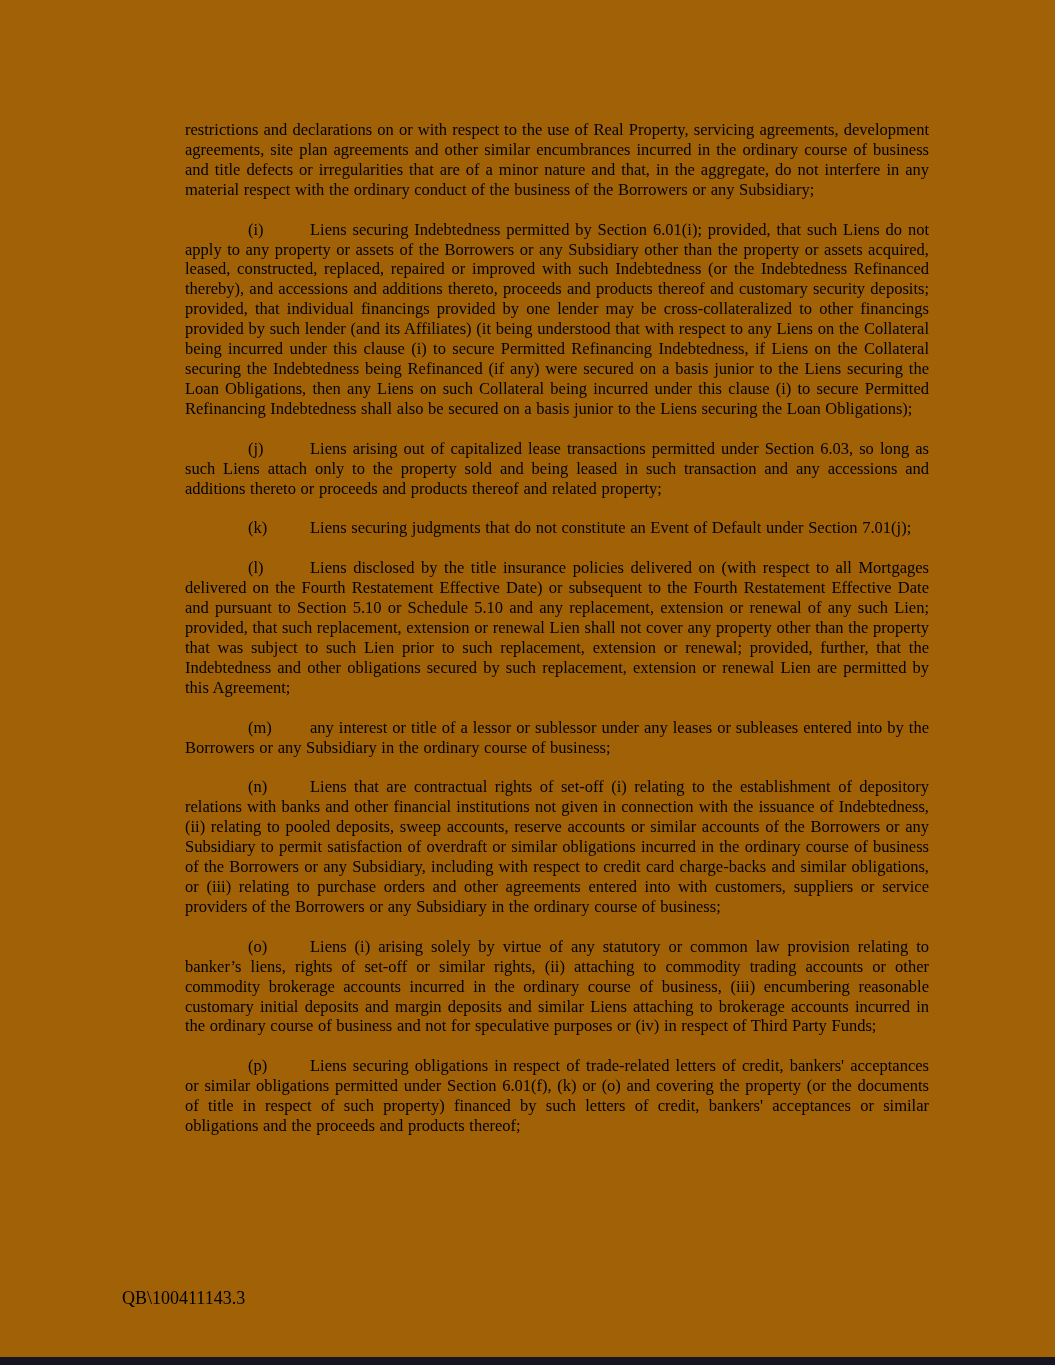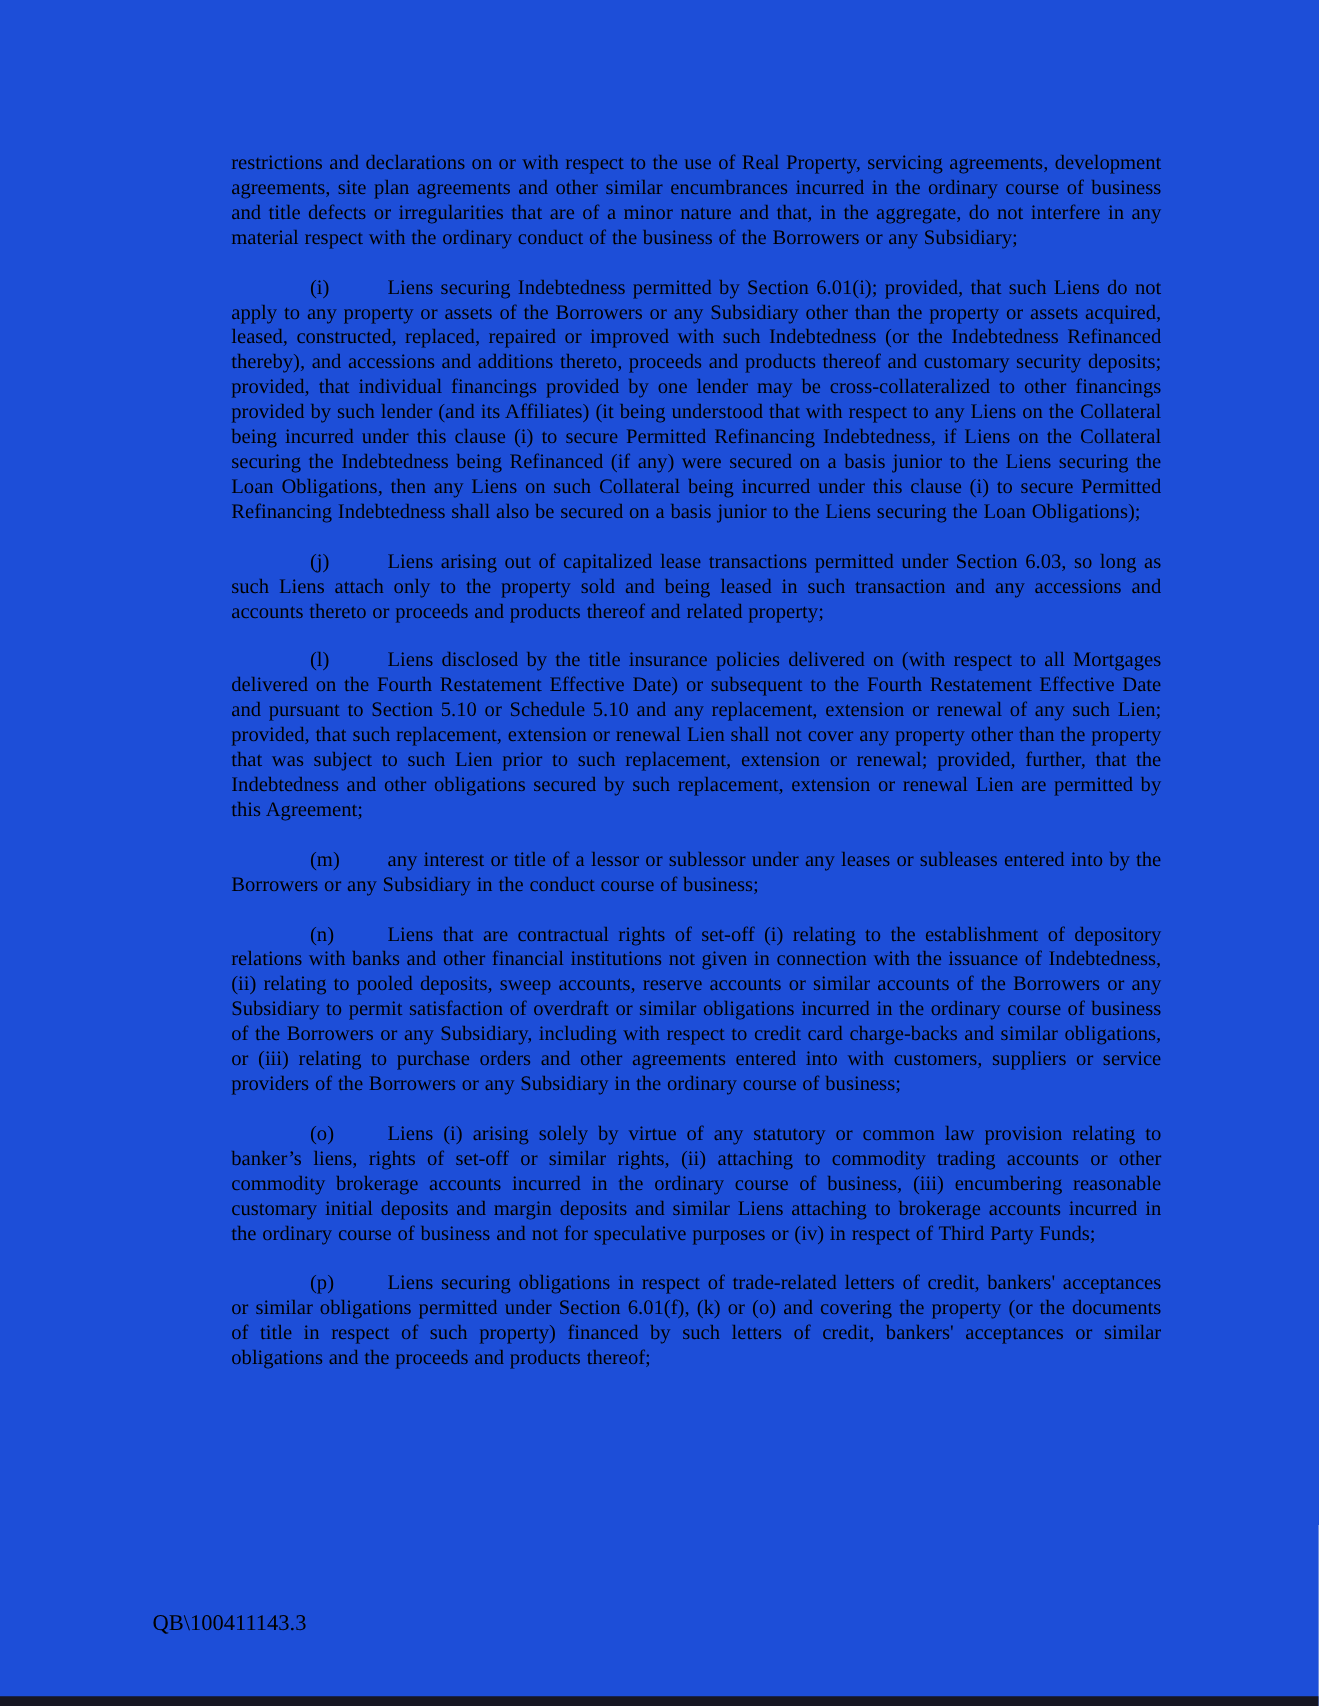--- a/index.html
+++ b/index.html
@@ -1,21 +1,21 @@
 <!DOCTYPE html>
 <html><head>
 <meta charset="utf-8">
 <style>
   html, body { margin: 0; padding: 0; background: #e8e8e8; }
   .page {
     position: relative;
     width: 1055px;
     height: 1365px;
     margin: 0 auto;
-    background: #1d4ed8;
+    background: #a16207;
     font-family: "Liberation Serif", serif;
     color: #000000;
     overflow: hidden;
   }
   .content {
     position: absolute;
     left: 185px;
     top: 120px;
     width: 744px;
   }
@@ -59,26 +59,27 @@
 </head>
 <body>
 
 <div class="page">
   <div class="content">
 
     <p class="para"><span>restrictions and declarations on or with respect to the use of Real Property, servicing agreements, development agreements, site plan agreements and other similar encumbrances incurred in the ordinary course of business and title defects or irregularities that are of a minor nature and that, in the aggregate, do not interfere in any material respect with the ordinary conduct of the business of the Borrowers or any Subsidiary;</span></p>
 
     <p class="para labeled"><span class="plabel">(i)</span><span><span>Liens securing Indebtedness permitted by Section 6.01(i); </span><span class="u">provided</span><span>, that such Liens do not apply to any property or assets of the Borrowers or any Subsidiary other than the property or assets acquired, leased, constructed, replaced, repaired or improved with such Indebtedness (or the Indebtedness Refinanced thereby), and accessions and additions thereto, proceeds and products thereof and customary security deposits; </span><span class="u">provided</span><span>, that individual financings provided by one lender may be cross-collateralized to other financings provided by such lender (and its Affiliates) (it being understood that with respect to any Liens on the Collateral being incurred under this clause (i) to secure Permitted Refinancing Indebtedness, if Liens on the Collateral securing the Indebtedness being Refinanced (if any) were secured on a basis junior to the Liens securing the Loan Obligations, then any Liens on such Collateral being incurred under this clause (i) to secure Permitted Refinancing Indebtedness shall also be secured on a basis junior to the Liens securing the Loan Obligations);</span></span></p>
 
-    <p class="para labeled"><span class="plabel">(j)</span><span><span>Liens arising out of capitalized lease transactions permitted under Section 6.03, so long as such Liens attach only to the property sold and being leased in such transaction and any accessions and accounts thereto or proceeds and products thereof and related property;</span></span></p>
+    <p class="para labeled"><span class="plabel">(j)</span><span><span>Liens arising out of capitalized lease transactions permitted under Section 6.03, so long as such Liens attach only to the property sold and being leased in such transaction and any accessions and additions thereto or proceeds and products thereof and related property;</span></span></p>
 
+    <p class="para labeled"><span class="plabel">(k)</span><span><span>Liens securing judgments that do not constitute an Event of Default under Section 7.01(j);</span></span></p>
 
     <p class="para labeled"><span class="plabel">(l)</span><span><span>Liens disclosed by the title insurance policies delivered on (with respect to all Mortgages delivered on the Fourth Restatement Effective Date) or subsequent to the Fourth Restatement Effective Date and pursuant to Section 5.10 or </span><span class="u">Schedule 5.10</span><span> and any replacement, extension or renewal of any such Lien; </span><span class="u">provided</span><span>, that such replacement, extension or renewal Lien shall not cover any property other than the property that was subject to such Lien prior to such replacement, extension or renewal; </span><span class="u">provided</span><span>, </span><span class="u">further</span><span>, that the Indebtedness and other obligations secured by such replacement, extension or renewal Lien are permitted by this Agreement;</span></span></p>
 
-    <p class="para labeled"><span class="plabel">(m)</span><span><span>any interest or title of a lessor or sublessor under any leases or subleases entered into by the Borrowers or any Subsidiary in the conduct course of business;</span></span></p>
+    <p class="para labeled"><span class="plabel">(m)</span><span><span>any interest or title of a lessor or sublessor under any leases or subleases entered into by the Borrowers or any Subsidiary in the ordinary course of business;</span></span></p>
 
     <p class="para labeled"><span class="plabel">(n)</span><span><span>Liens that are contractual rights of set-off (i) relating to the establishment of depository relations with banks and other financial institutions not given in connection with the issuance of Indebtedness, (ii) relating to pooled deposits, sweep accounts, reserve accounts or similar accounts of the Borrowers or any Subsidiary to permit satisfaction of overdraft or similar obligations incurred in the ordinary course of business of the Borrowers or any Subsidiary, including with respect to credit card charge-backs and similar obligations, or (iii) relating to purchase orders and other agreements entered into with customers, suppliers or service providers of the Borrowers or any Subsidiary in the ordinary course of business;</span></span></p>
 
     <p class="para labeled"><span class="plabel">(o)</span><span><span>Liens (i) arising solely by virtue of any statutory or common law provision relating to banker’s liens, rights of set-off or similar rights, (ii) attaching to commodity trading accounts or other commodity brokerage accounts incurred in the ordinary course of business, (iii) encumbering reasonable customary initial deposits and margin deposits and similar Liens attaching to brokerage accounts incurred in the ordinary course of business and not for speculative purposes or (iv) in respect of Third Party Funds;</span></span></p>
 
     <p class="para labeled"><span class="plabel">(p)</span><span><span>Liens securing obligations in respect of trade-related letters of credit, bankers' acceptances or similar obligations permitted under Section 6.01(f), (k) or (o) and covering the property (or the documents of title in respect of such property) financed by such letters of credit, bankers' acceptances or similar obligations and the proceeds and products thereof;</span></span></p>
 
   </div>
 
 

